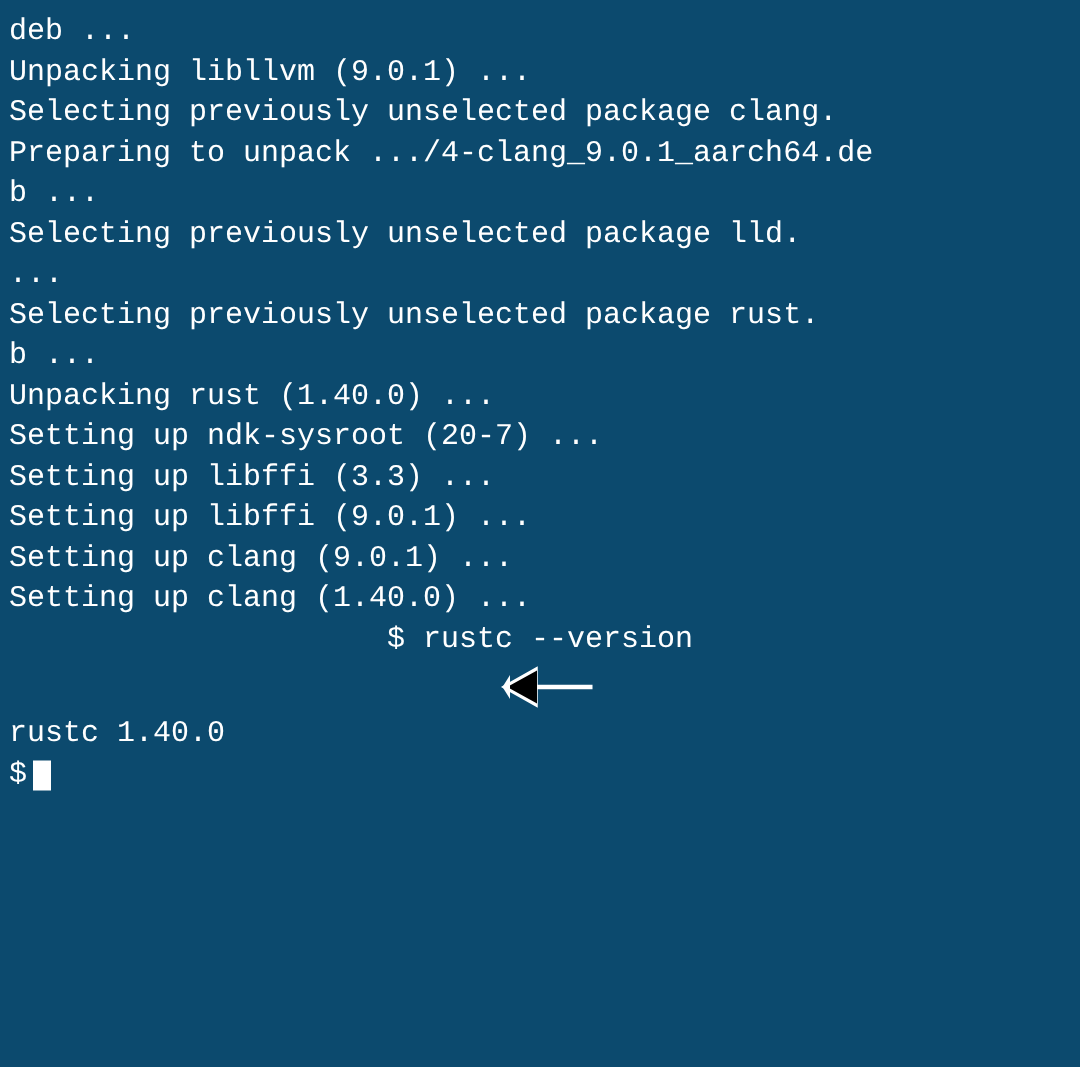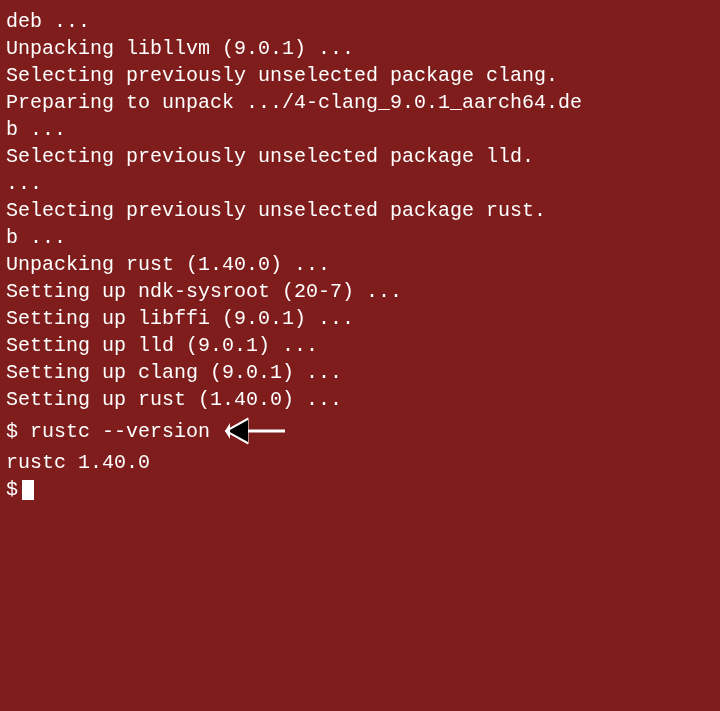--- a/index.html
+++ b/index.html
@@ -14,21 +14,21 @@
       background-color: #000000;
       font-family: 'Courier New', Courier, monospace;
       font-size: 20px;
       color: #ffffff;
       overflow: hidden;
     }
 
     .terminal {
       width: 720px;
       height: 711px;
-      background-color: #7f1d1d;
+      background-color: #0c4a6e;
       padding: 8px 6px;
       position: relative;
     }
 
     .terminal-line {
       line-height: 1.35;
       white-space: pre-wrap;
       word-break: break-all;
     }
 
@@ -60,26 +60,26 @@
   <div class="terminal-line">Unpacking libllvm (9.0.1) ...</div>
   <div class="terminal-line">Selecting previously unselected package clang.</div>
   <div class="terminal-line">Preparing to unpack .../4-clang_9.0.1_aarch64.de</div>
   <div class="terminal-line">b ...</div>
   <div class="terminal-line">Selecting previously unselected package lld.</div>
   <div class="terminal-line">...</div>
   <div class="terminal-line">Selecting previously unselected package rust.</div>
   <div class="terminal-line">b ...</div>
   <div class="terminal-line">Unpacking rust (1.40.0) ...</div>
   <div class="terminal-line">Setting up ndk-sysroot (20-7) ...</div>
+  <div class="terminal-line">Setting up libffi (3.3) ...</div>
   <div class="terminal-line">Setting up libffi (9.0.1) ...</div>
-  <div class="terminal-line">Setting up lld (9.0.1) ...</div>
   <div class="terminal-line">Setting up clang (9.0.1) ...</div>
-  <div class="terminal-line">Setting up rust (1.40.0) ...</div>
+  <div class="terminal-line">Setting up clang (1.40.0) ...</div>
 
-  <div class="prompt-line" style="position:relative;">
+  <div class="prompt-line" style="position:relative;flex-direction:column;">
     <span style="line-height:1.35;">$ rustc --version</span>
 
     <svg width="70" height="36" viewBox="0 0 70 36" style="display:inline-block; vertical-align:middle; margin-left:10px;">
 
       <line x1="65" y1="18" x2="28" y2="18" stroke="white" stroke-width="3"></line>
 
       <polygon points="5,18 28,5 28,31" fill="white" stroke="white" stroke-width="1"></polygon>
 
       <polygon points="8,18 28,7 28,29" fill="black"></polygon>
 

